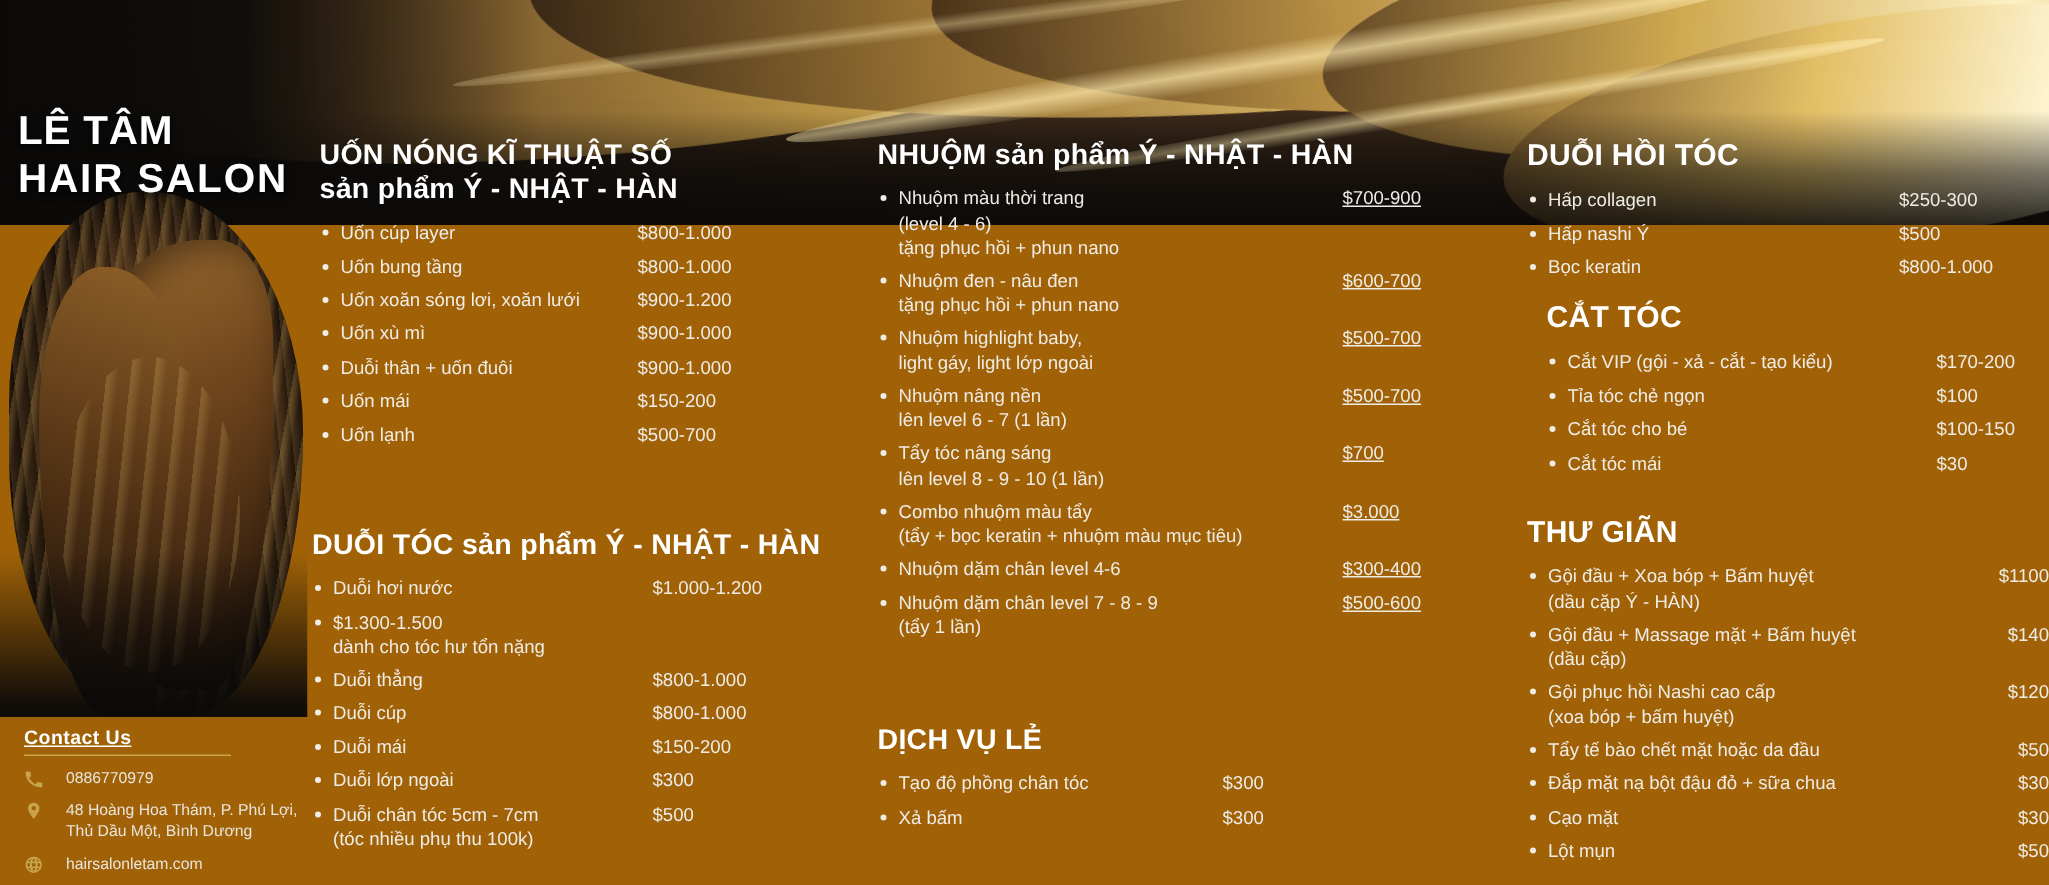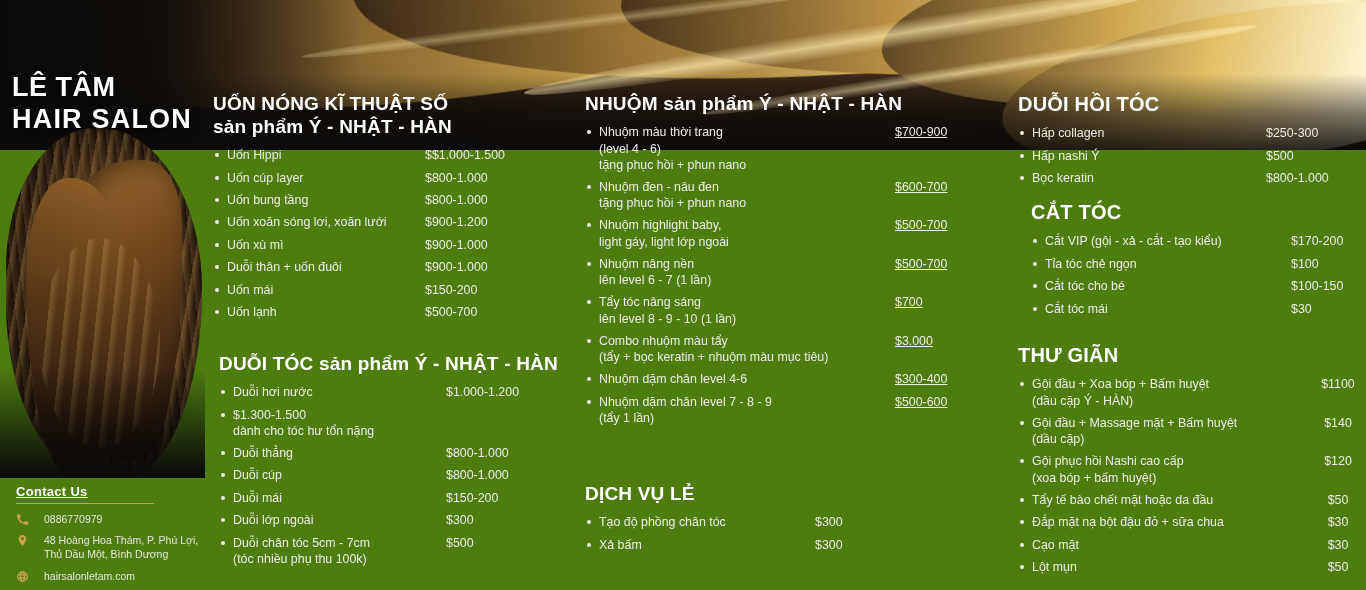--- a/index.html
+++ b/index.html
@@ -5,21 +5,21 @@
   * { box-sizing: border-box; margin: 0; padding: 0; }
   html, body {
     width: 1366px; height: 590px;
     background: #0a0908;
     font-family: "Liberation Sans", sans-serif;
     overflow: hidden;
   }
   #page {
     position: relative;
     width: 1366px; height: 590px;
-    background: #4d7c0f;
+    background: #a16207;
     overflow: hidden;
   }
 
   
   .topband {
     position: absolute; left: 0; top: 0; width: 1366px; height: 150px;
     overflow: hidden;
   }
   .topband .brownbase {
     position: absolute; left: 0; top: 0; width: 1366px; height: 150px;
@@ -192,32 +192,32 @@
     background: #efece6;
   }
   .row { display: flex; align-items: flex-start; }
   .nm { flex: 1 1 auto; }
   .pr { flex: 0 0 auto; text-align: left; white-space: nowrap; }
   .sub { display:block; font-size: 12.4px; line-height:1.3; }
 
   
   #col-a { left: 213px; top: 92px; width: 330px; }
   #col-a .pr { width: 118px; }
-  #col-b { left: 219px; top: 352px; width: 345px; }
+  #col-b { left: 208px; top: 352px; width: 345px; }
   #col-b .pr { width: 118px; }
   #col-c { left: 585px; top: 92px; width: 420px; }
   #col-c .pr { width: 110px; text-decoration: underline; }
   #col-d { left: 585px; top: 482px; width: 330px; }
   #col-d .pr { width: 100px; }
   #col-e { left: 1018px; top: 92px; width: 340px; }
   #col-e .pr { width: 92px; }
   #col-f { left: 1031px; top: 200px; width: 340px; }
   #col-f .pr { width: 80px; }
   #col-g { left: 1018px; top: 343px; width: 348px; }
-  #col-g .pr { width: 56px; text-align: center; }
+  #col-g .pr { width: 56px; text-align: right; }
 
   #col-e .sec-title, #col-f .sec-title, #col-g .sec-title { font-size: 20px; }
 </style>
 </head>
 <body>
 
 <div id="page">
 
   <div class="topband">
     <div class="brownbase"></div>
@@ -292,26 +292,20 @@
   </div>
 
   <div class="col" id="col-a">
     <div class="sec-title">
       <div>UỐN NÓNG KĨ THUẬT SỐ</div>
       <div>sản phẩm Ý - NHẬT - HÀN</div>
     </div>
     <ul class="items">
       <li>
           <div class="row">
-            <span class="nm">Uốn Hippi</span>
-            <span class="pr">$$1.000-1.500</span>
-          </div>
-        </li>
-      <li>
-          <div class="row">
             <span class="nm">Uốn cúp layer</span>
             <span class="pr">$800-1.000</span>
           </div>
         </li>
       <li>
           <div class="row">
             <span class="nm">Uốn bung tầng</span>
             <span class="pr">$800-1.000</span>
           </div>
         </li>

